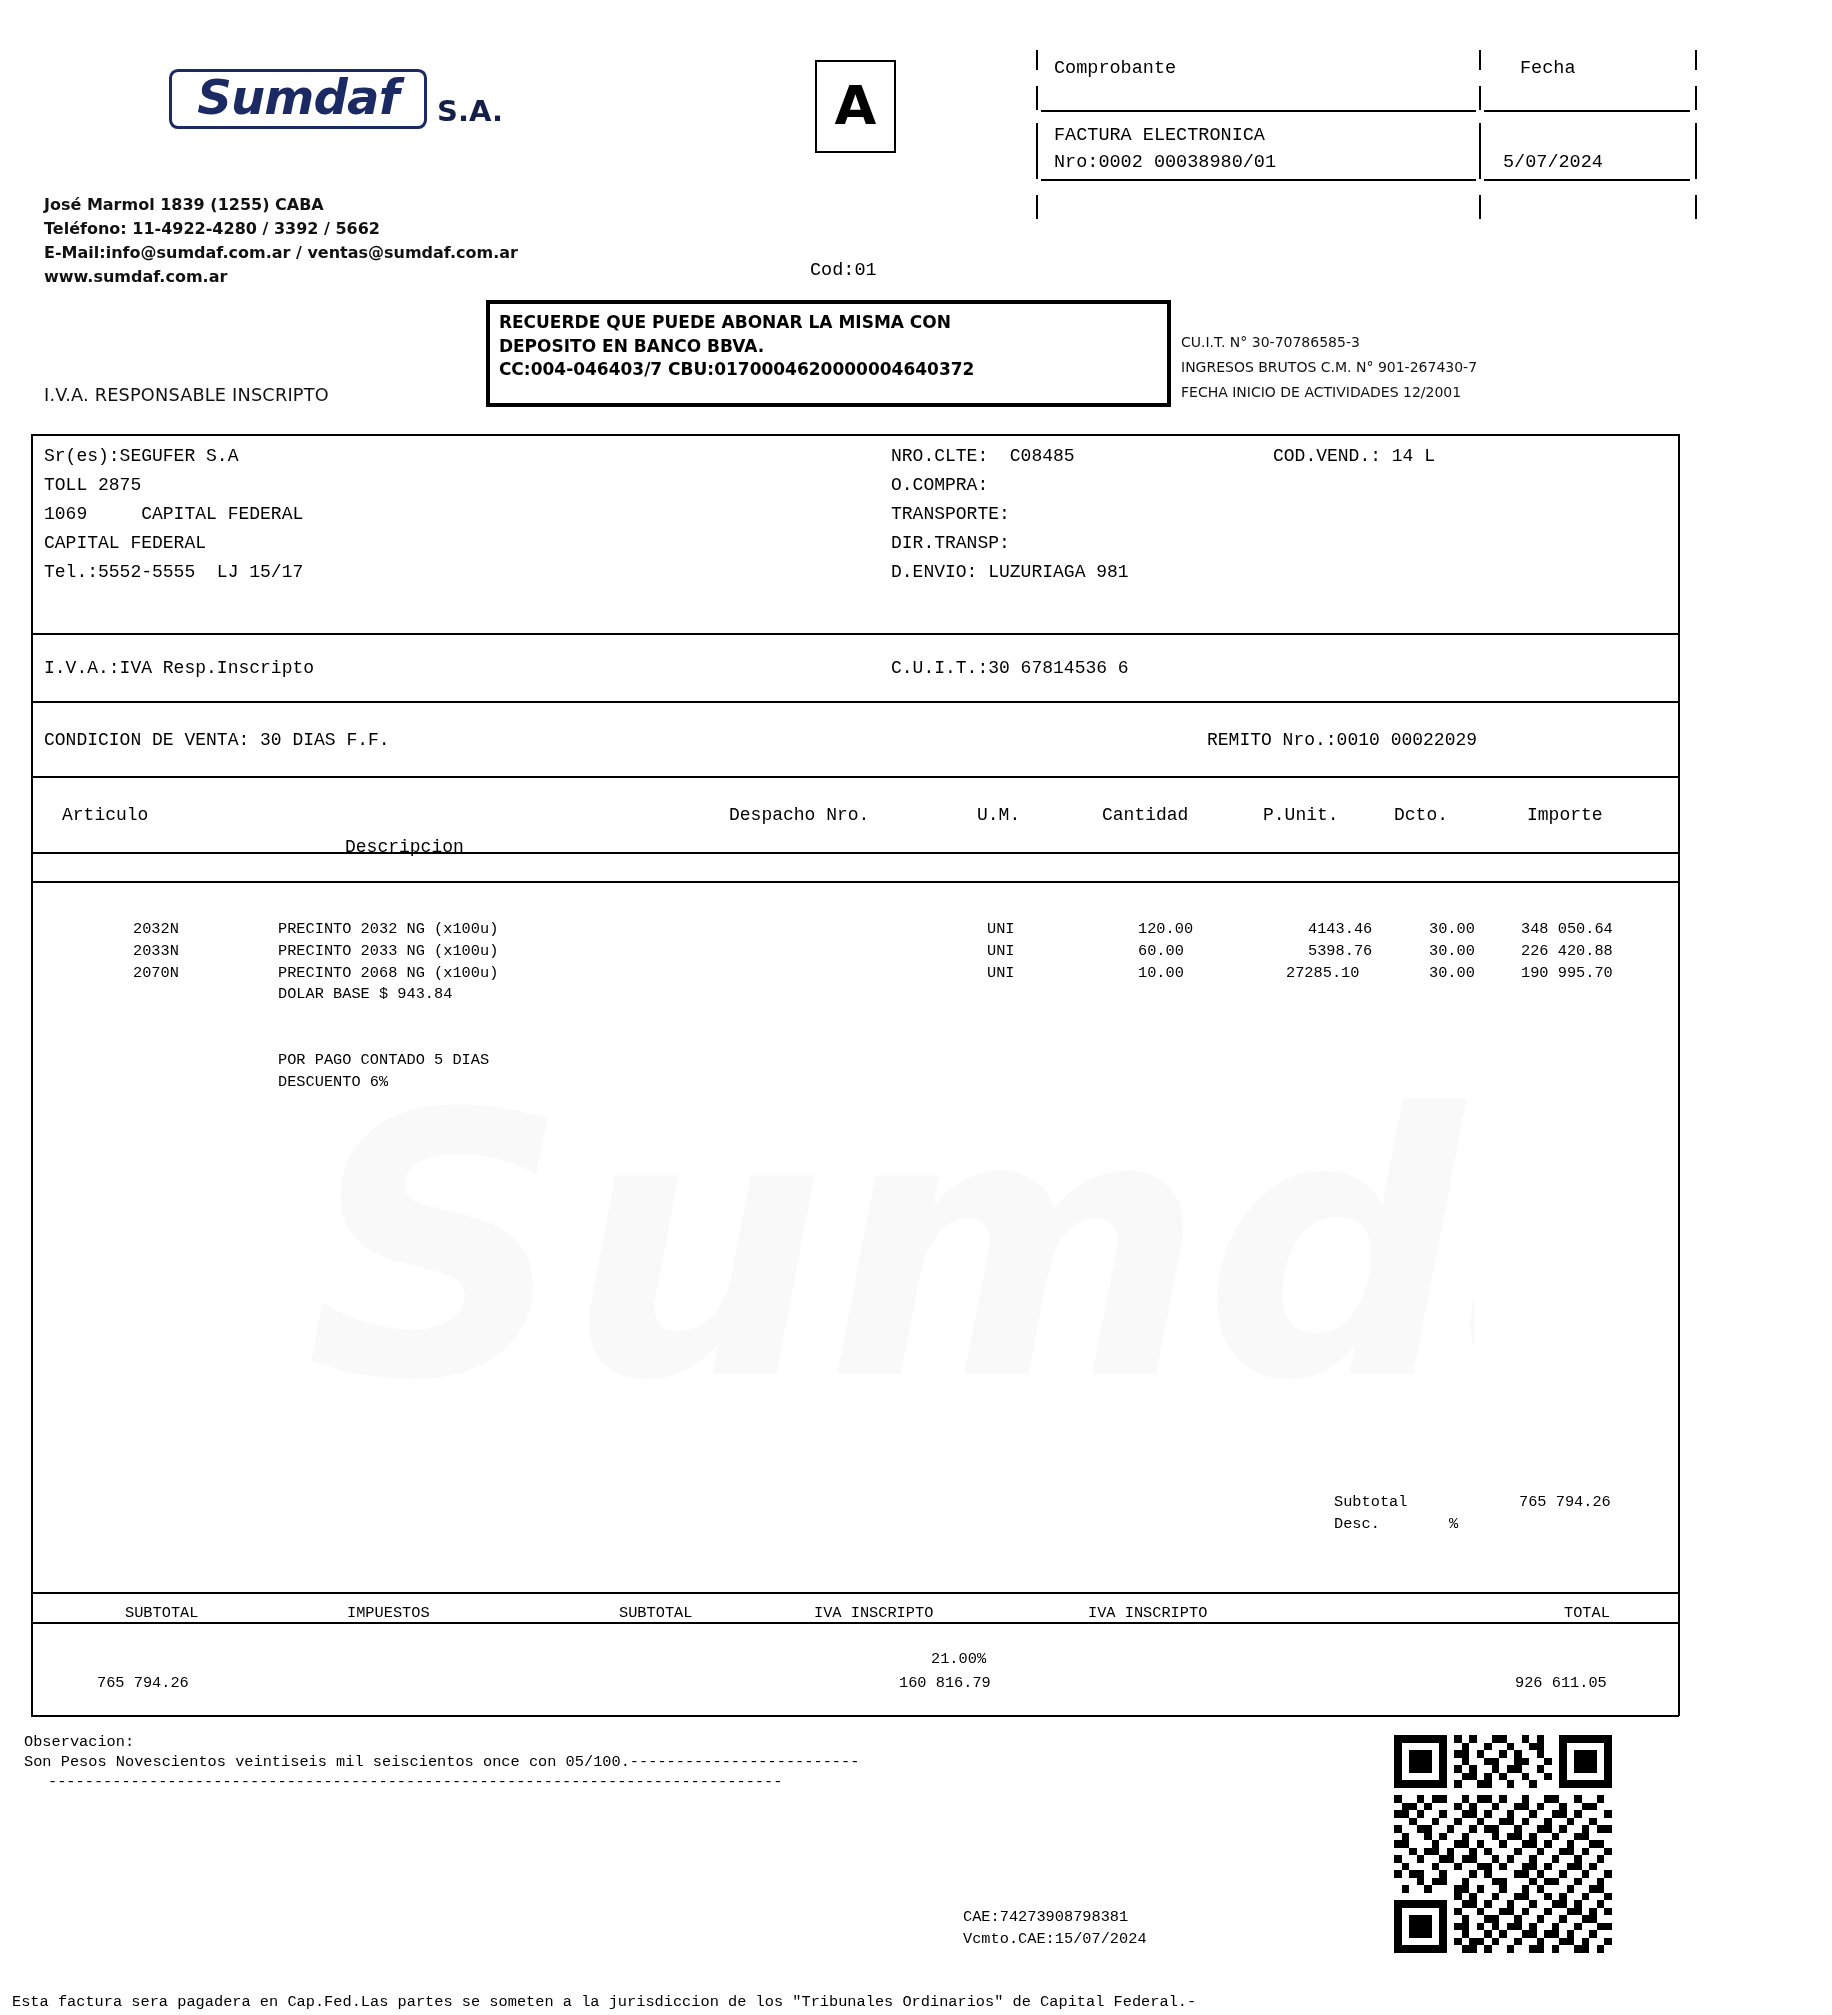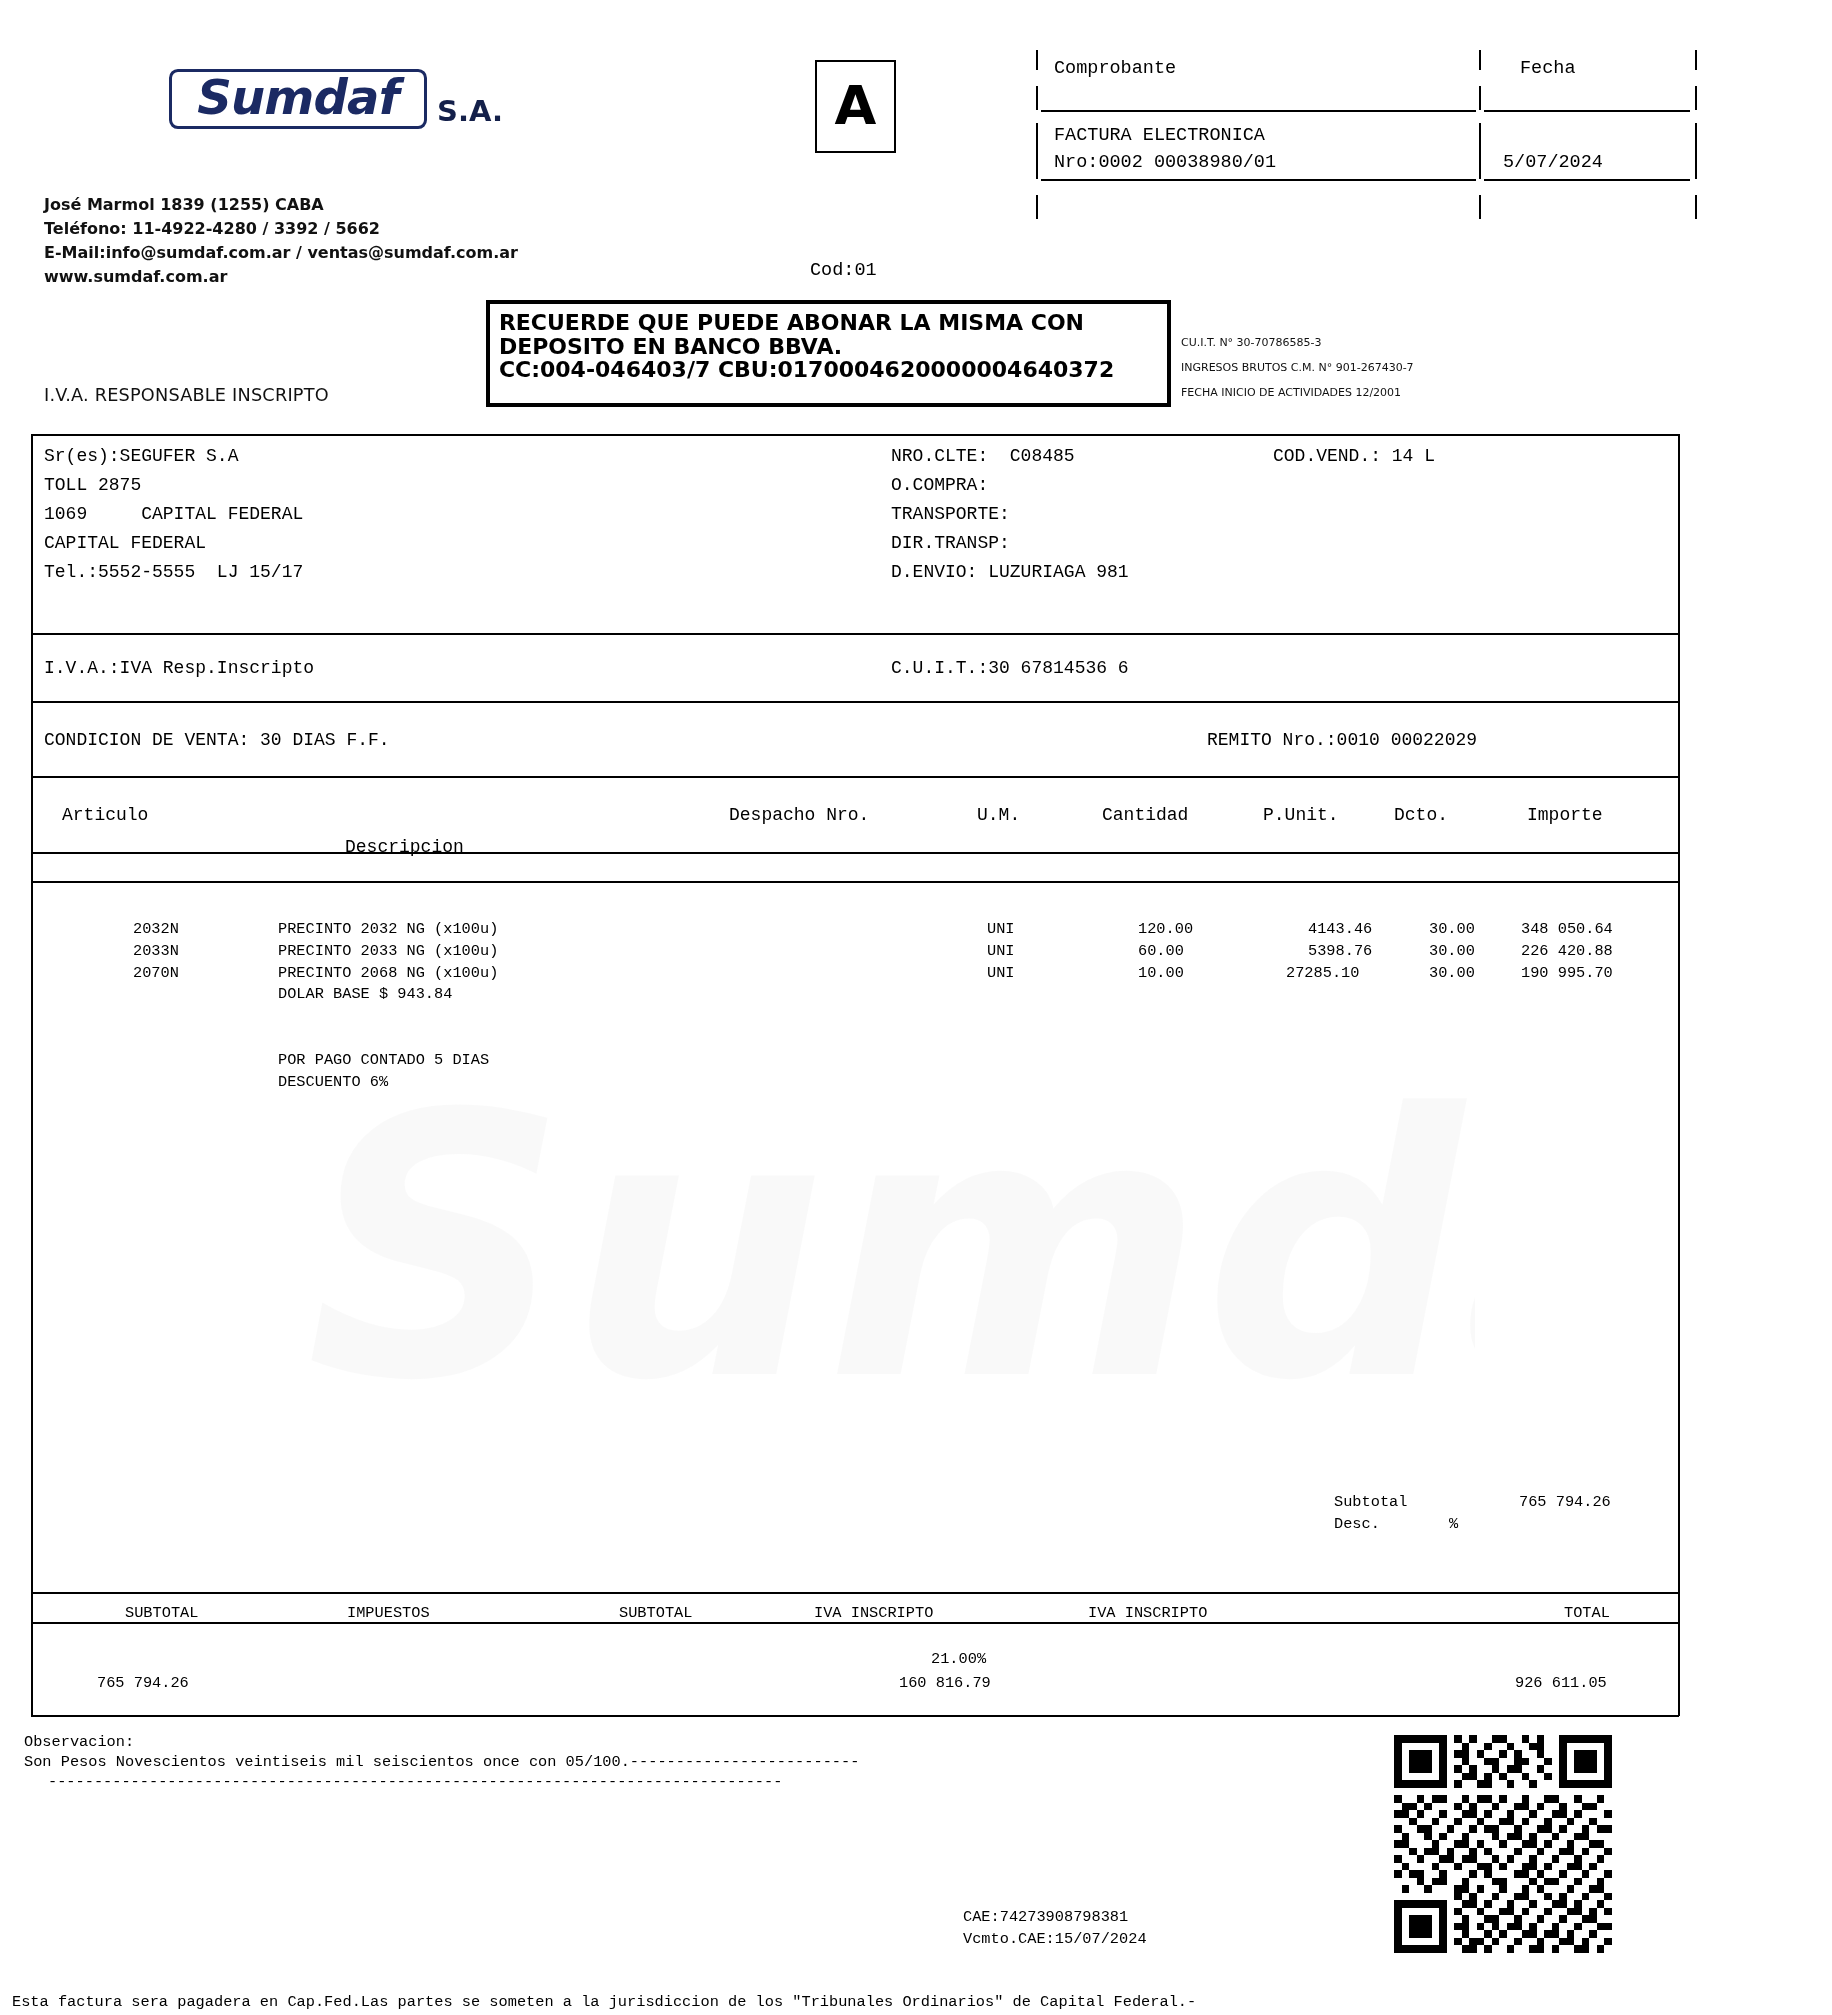--- a/index.html
+++ b/index.html
@@ -121,31 +121,31 @@
   
   .notice {
     left: 486px; top: 300px;
     width: 685px; height: 107px;
     border: 4.4px solid #000;
     box-sizing: border-box;
     background: #fff;
     padding: 7.3px 8.9px 0 8.9px;
     font-family: "DejaVu Sans", sans-serif;
     font-weight: bold;
-    font-size: 22px;
+    font-size: 17px;
     line-height: 23.4px;
     color: #000;
   }
 
   
   .cuit-block {
     left: 1181px; top: 330px;
     width: 524px;
     font-family: "DejaVu Sans", sans-serif;
-    font-size: 11px;
+    font-size: 14px;
     line-height: 25px;
     color: #111;
   }
 
   
   .rule { position: absolute; background: #000; height: 1.6px; }
   .vrule { position: absolute; background: #000; width: 1.6px; }
 
   
   .mono {

